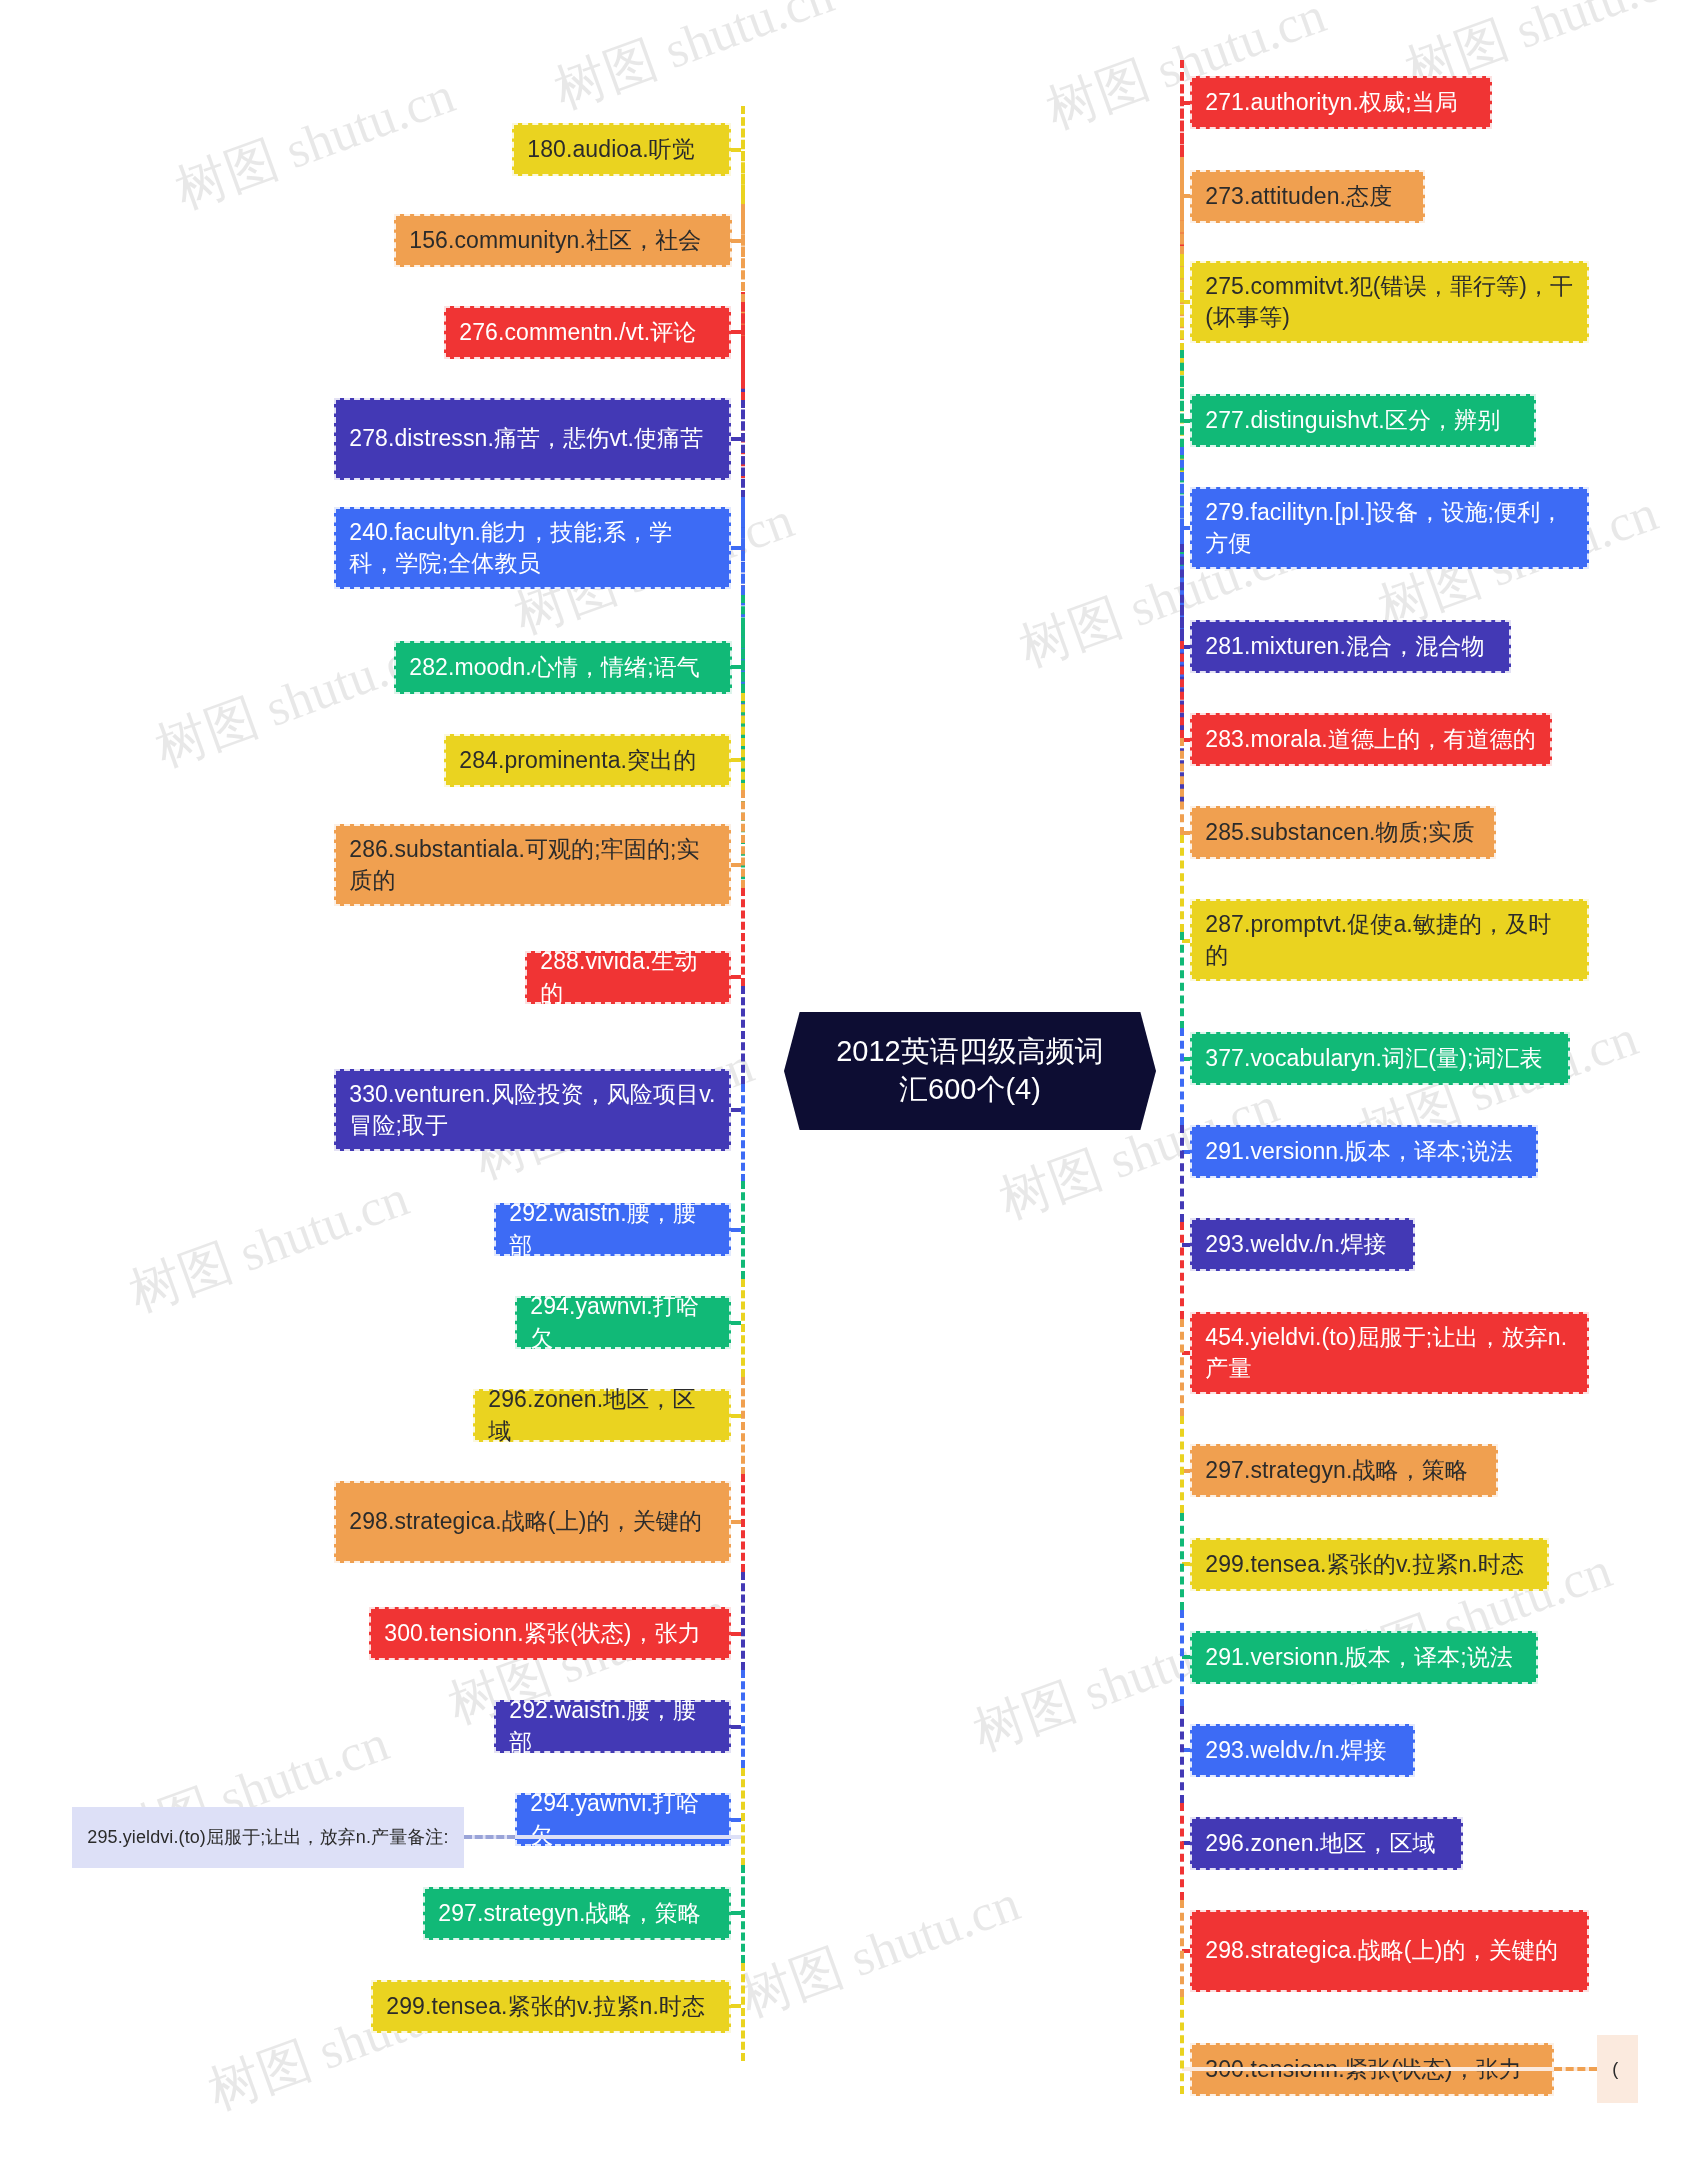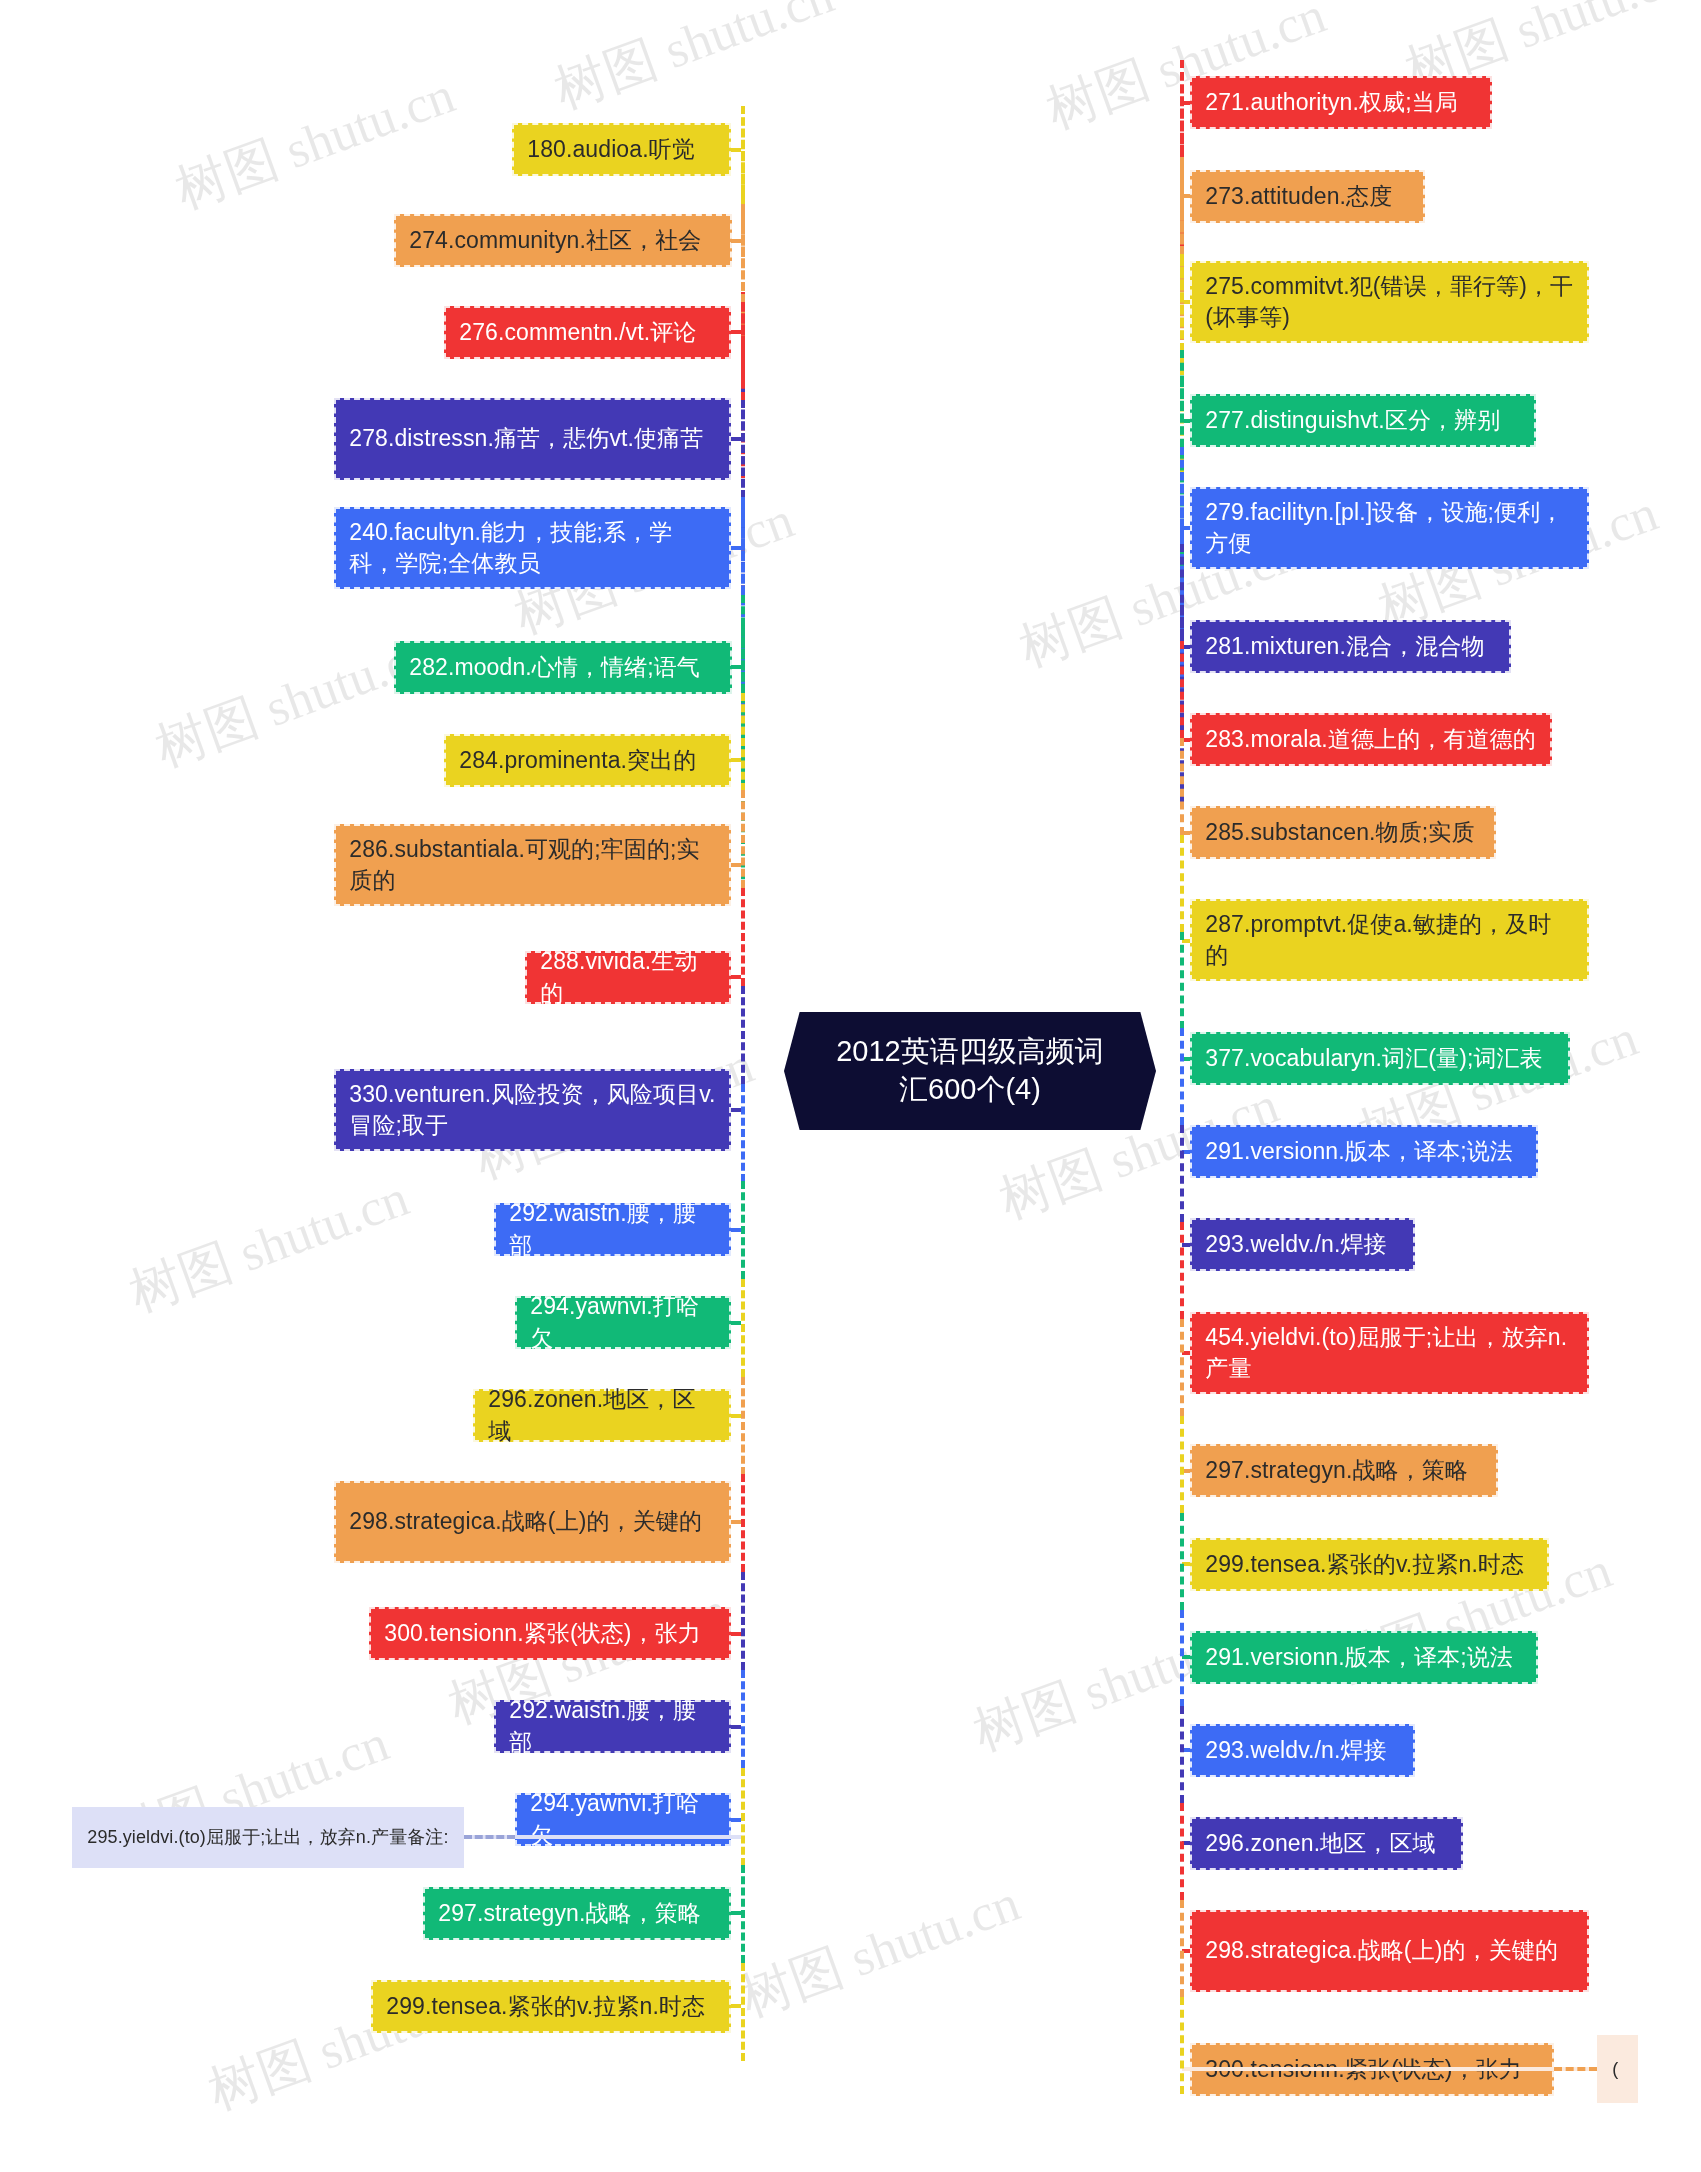--- a/index.html
+++ b/index.html
@@ -85,21 +85,21 @@
       <div class="wm" style="left: 731px; top: 1968px;">树图 shutu.cn</div>
       <div class="wm" style="left: 199px; top: 2061px;">树图 shutu.cn</div>
     </div>
 
   <div class="left" id="left-col">
       <div class="node txt-d" style="left: 512px; top: 123px; width: 219px; height: 53px; background: rgb(234, 211, 32);">
         <span>180.audioa.听觉</span>
       </div>
       <div class="stub" style="border-top-color: rgb(234, 211, 32); left: 731px; width: 10px; top: 148px;"></div>
       <div class="node txt-d" style="left: 394px; top: 214px; width: 338px; height: 53px; background: rgb(240, 160, 80);">
-        <span>274.communityn.社区，社会</span>
+        <span>156.communityn.社区，社会</span>
       </div>
       <div class="stub" style="border-top-color: rgb(240, 160, 80); left: 731px; width: 10px; top: 239px;"></div>
       <div class="node txt-w" style="left: 444px; top: 306px; width: 287px; height: 53px; background: rgb(240, 52, 52);">
         <span>276.commentn./vt.评论</span>
       </div>
       <div class="stub" style="border-top-color: rgb(240, 52, 52); left: 731px; width: 10px; top: 330px;"></div>
       <div class="node txt-w" style="left: 334px; top: 398px; width: 397px; height: 82px; background: rgb(67, 57, 181);">
         <span>278.distressn.痛苦，悲伤vt.使痛苦</span>
       </div>
       <div class="stub" style="border-top-color: rgb(67, 57, 181); left: 731px; width: 10px; top: 437px;"></div>

